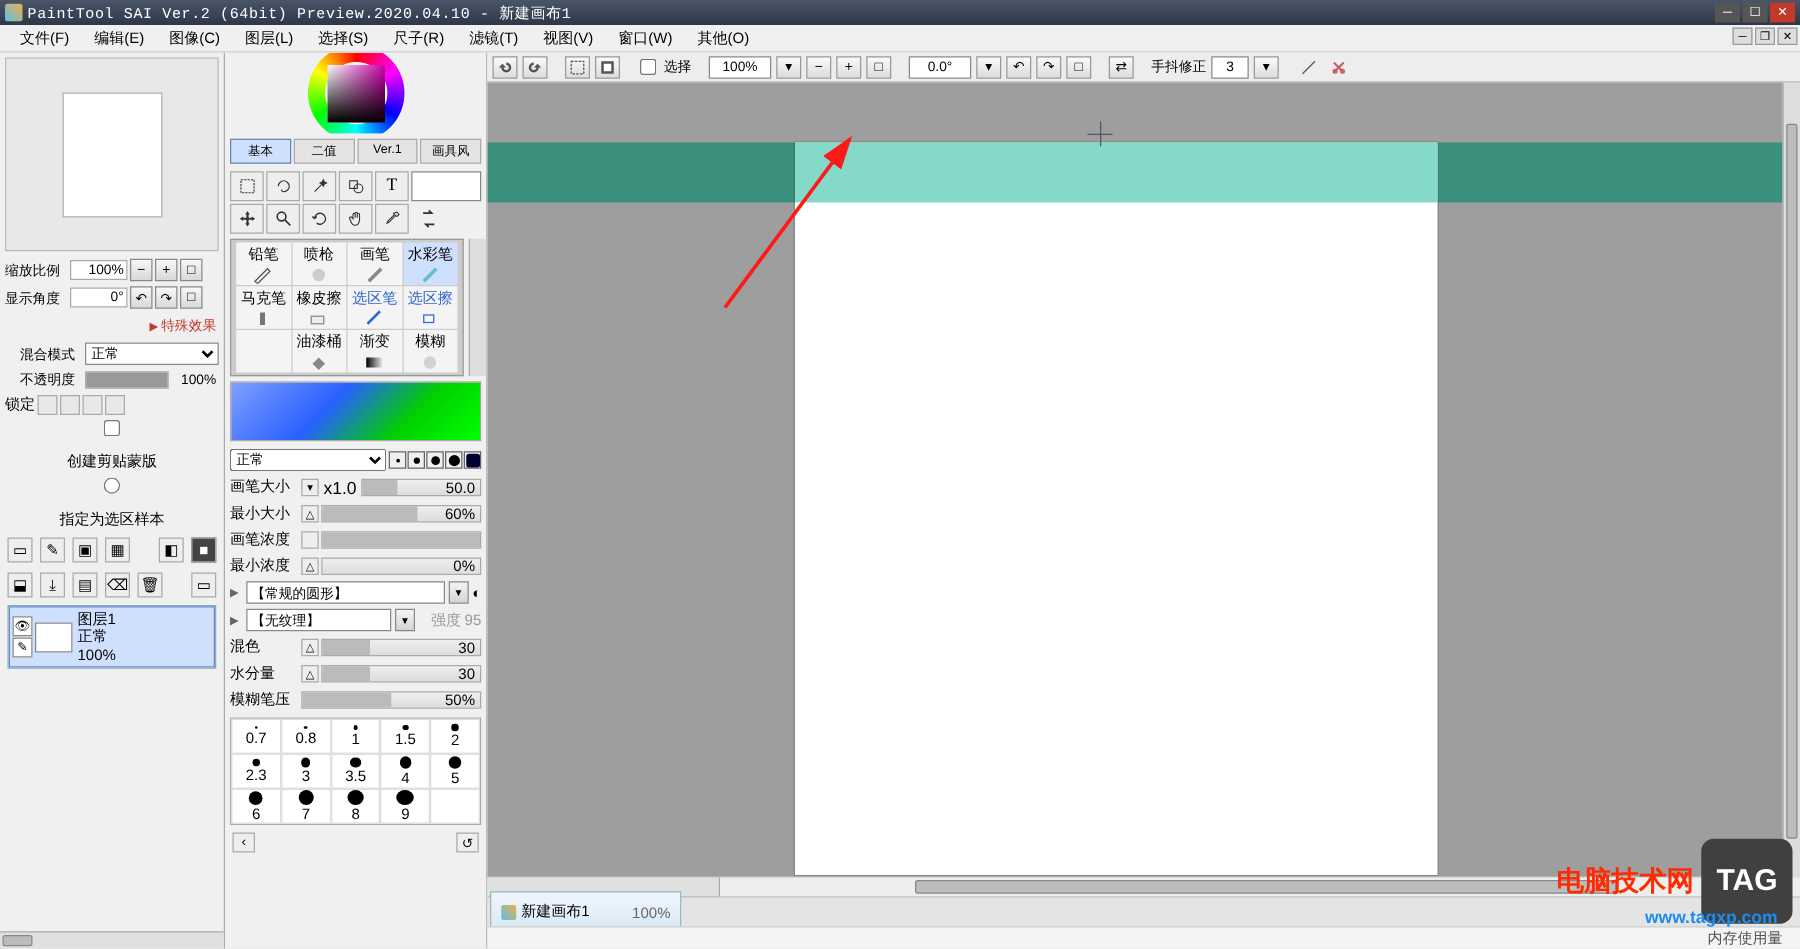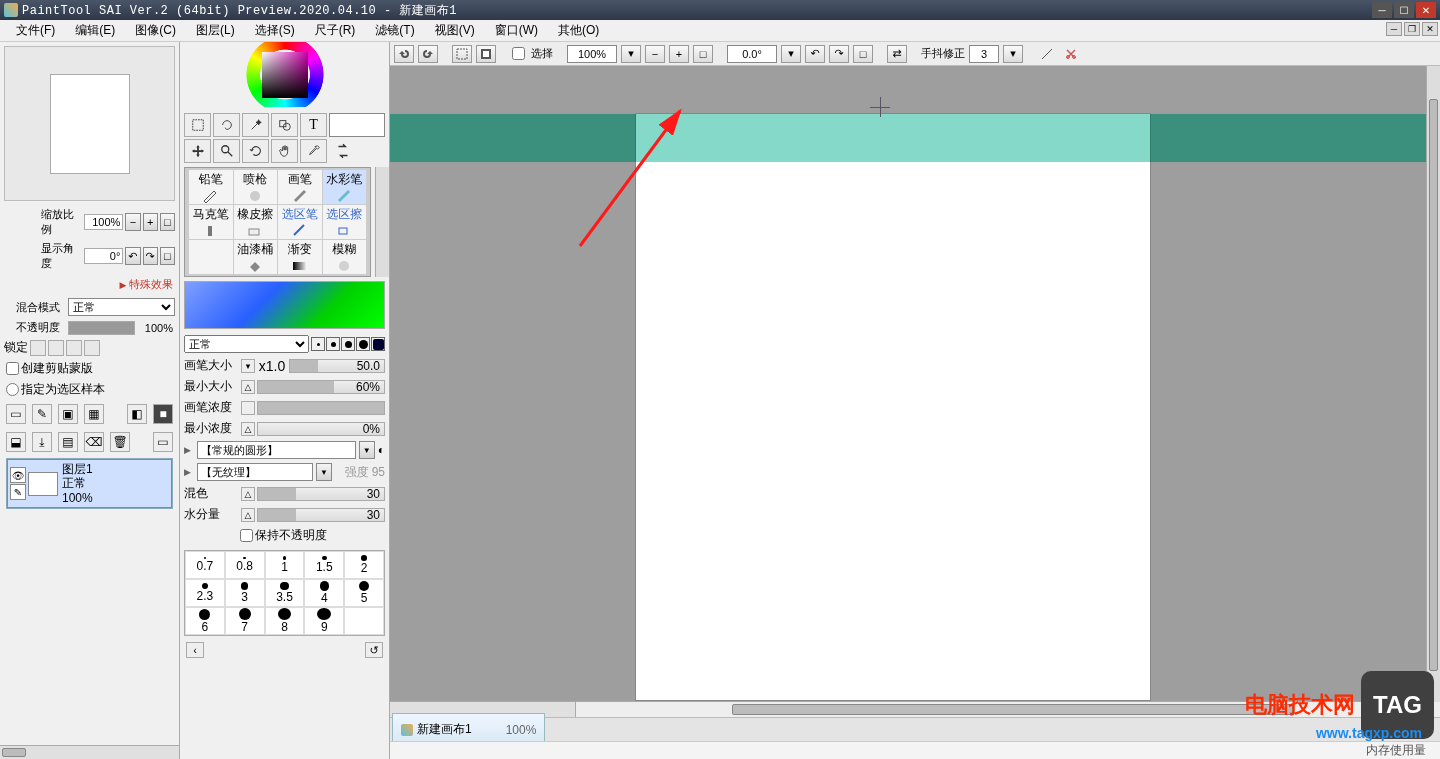--- a/index.html
+++ b/index.html
@@ -23,40 +23,40 @@
 .main { display: flex; height: calc(100% - 42px); }
 .left-panel { width: 180px; background: #f0f0f0; border-right: 1px solid #aaa; display: flex; flex-direction: column; }
 .middle-panel { width: 210px; background: #f0f0f0; border-right: 1px solid #aaa; display: flex; flex-direction: column; overflow: hidden; }
 .right-panel { flex: 1; display: flex; flex-direction: column; background: #e8e8e8; position: relative; }
 
 
 .navigator { height: 155px; background: #e8e8e8; border: 1px solid #bbb; margin: 4px; position: relative; display: flex; align-items: center; justify-content: center; }
 .nav-canvas { width: 80px; height: 100px; background: #fff; border: 1px solid #aaa; }
 
 
-.slider-row { display: flex; align-items: center; padding: 2px 4px; gap: 2px; margin-left: 37px; }
+.slider-row { display: flex; align-items: center; padding: 2px 4px; gap: 2px; }
 .slider-row .lbl { width: 50px; font-size: 11px; }
 .slider-row .val { width: 46px; text-align: right; font-size: 11px; border: 1px solid #aaa; background: #fff; padding: 1px 2px; }
 .slider-row .sq-btn { width: 18px; height: 18px; border: 1px solid #888; background: linear-gradient(#f8f8f8,#d8d8d8); display: flex; align-items: center; justify-content: center; font-size: 11px; cursor: pointer; }
 
 .section-hdr { color: #c0392b; padding: 4px 6px; font-size: 11px; cursor: pointer; text-align: right; }
 .section-hdr::before { content: "▶ "; font-size: 9px; }
 
 .prop-row { display: flex; align-items: center; padding: 2px 4px; gap: 2px; }
 .prop-row .lbl { width: 50px; font-size: 11px; margin-left: 12px; }
 .prop-row select,.prop-row .fake-select { flex:1; height: 18px; border:1px solid #888; background:#fff; font-size:11px; }
 .prop-row .pct { flex:1; display:flex; align-items:center; }
 .prop-row .pct .bar { flex:1; height: 14px; background: linear-gradient(to right,#d8d8d8 0%,#d8d8d8 100%); border:1px solid #aaa; position:relative; }
 .prop-row .pct .bar .fill { position:absolute; left:0; top:0; bottom:0; background:#999; }
 .prop-row .pct .num { width:40px; text-align:right; font-size:11px; padding-right:2px; }
 
 .lock-row { display:flex; align-items:center; gap:2px; padding:2px 4px; font-size:11px; }
 .lock-row .mini { width:16px; height:16px; border:1px solid #aaa; background:#e8e8e8; }
 
-.check-row { display:flex; align-items:center; gap:2px; padding:2px 6px; font-size:11px; }
+.check-row { display:flex; align-items:center; gap:12px; padding:2px 6px; font-size:11px;flex-direction:column; }
 .check-row input { margin:0; }
 
 .layer-toolbar { display:flex; gap:6px; padding:4px 6px; align-items:center; }
 .layer-toolbar .tbtn { width:20px; height:20px; border:1px solid #aaa; background:#eee; cursor:pointer; display:flex; align-items:center; justify-content:center; }
 .layer-toolbar .tbtn.dark { background:#444; color:#fff; }
 
 .layer-list { margin: 2px 6px; border:1px solid #8ab; background:#fff; }
 .layer-item { display:flex; align-items:center; padding:2px; background:#cfe0ff; border:1px solid #6a8dd0; }
 .layer-item .eye { width:16px; height:16px; border:1px solid #888; background:#fff; margin-right:2px; display:flex; align-items:center; justify-content:center; font-size:10px; }
 .layer-item .thumb { width:30px; height:24px; border:1px solid #888; background:#fff; margin-right:4px; }
@@ -282,20 +282,26 @@
       <div class="lthumb"></div>
     </div>
   </div>
 
   <div class="middle-panel">
     <div class="color-wrap">
       <div class="color-circle"></div>
       <div class="color-sq"></div>
     </div>
 
+    <div class="tab-row">
+      <div class="tab active">基本</div>
+      <div class="tab">二值</div>
+      <div class="tab">Ver.1</div>
+      <div class="tab">画具风</div>
+    </div>
 
     <div class="tool-grid">
       <div class="t">
           <svg viewBox="0 0 16 16">
             <rect x="2" y="2" width="12" height="12" fill="none" stroke="#333" stroke-dasharray="2 1"></rect>
           </svg>
         </div>
       <div class="t">
           <svg viewBox="0 0 16 16">
             <path d="M3 8c0-3 3-5 5-5s5 2 5 5-3 5-5 5c-1 0-2-1-2-2" fill="none" stroke="#333"></path>
@@ -497,23 +503,26 @@
         </div>
     </div>
     <div class="mid-prop">
       <div class="lbl">水分量</div>
       <div class="micon">△</div>
       <div class="slider">
           <div class="sfill" style="width:30%"></div>
           <span>30</span>
         </div>
     </div>
-    <div class="check-row" style="padding-left:60px">
-      <input type="checkbox" style="">
-      <span>保持不透明度</span>
+    <div class="mid-prop">
+      <div class="lbl">模糊笔压</div>
+      <div class="slider">
+          <div class="sfill" style="width:50%"></div>
+          <span>50%</span>
+        </div>
     </div>
 
     <div class="brush-sizes" id="brush-sizes">
         <div class="cell">
           <div class="dot" style="width: 2px; height: 2px;"></div>
           <div>0.7</div>
         </div>
         <div class="cell">
           <div class="dot" style="width: 2.9px; height: 2.9px;"></div>
           <div>0.8</div>

